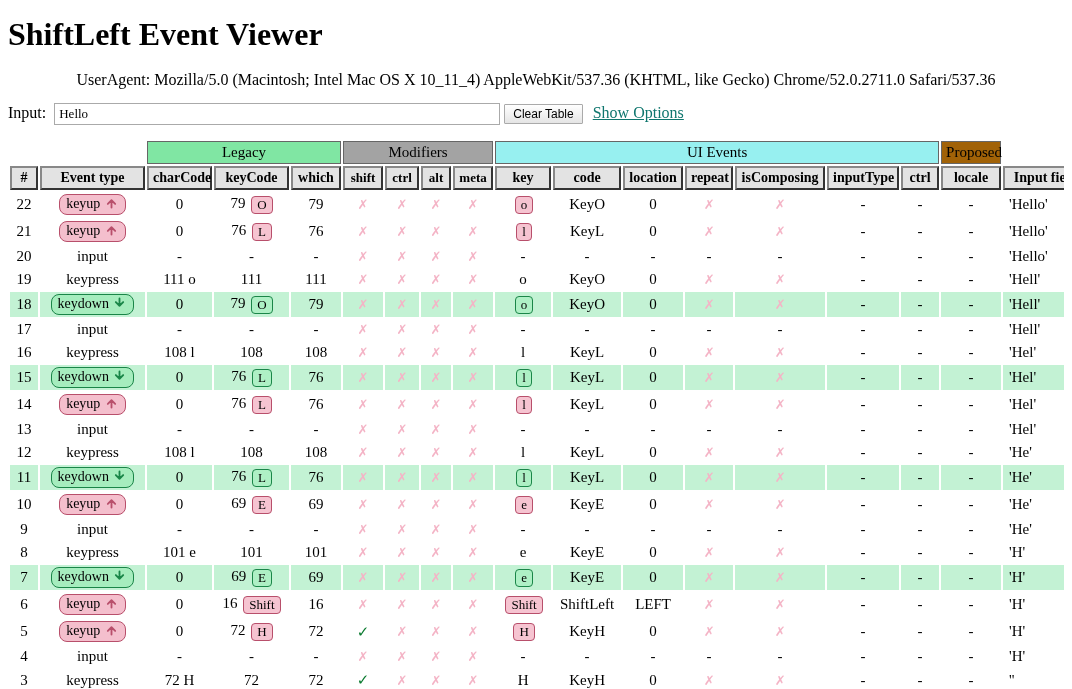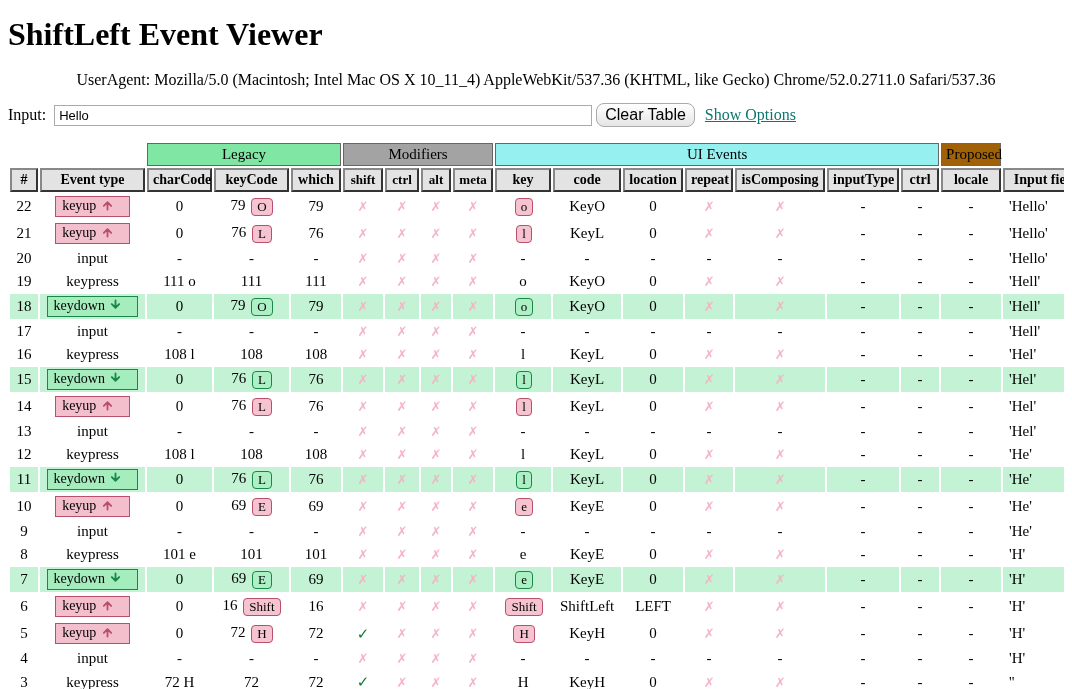--- a/index.html
+++ b/index.html
@@ -9,32 +9,32 @@
     margin: 8px;
     color: #000;
     background: #fff;
     width: 1056px;
   }
   h1 { font-size: 32px; font-weight: bold; margin: 8px 0 18px 0; }
   p.ua { margin: 0 0 14px 0; text-align: center; }
   .input-row { margin-bottom: 14px; }
   .input-row label { margin-right: 4px; }
   .input-row input[type=text] {
-    font-family: Liberation Sans, sans-serif;
+    font-family: Liberation Serif, serif;
     font-size: 13px;
-    width: 538px;
+    width: 446px;
     padding: 2px 4px;
     border: 1px solid #aaa;
   }
   .btn {
     font-family: Arial, sans-serif;
-    font-size: 16px;
+    font-size: 12px;
     padding: 2px 8px;
     border: 1px solid #aaa;
-    border-radius: 8px;
+    border-radius: 1px;
     background: linear-gradient(#ffffff, #e5e5e5);
   }
   .link { color: #0f766e; text-decoration: underline; cursor: pointer; margin-left: 6px; }
 
   table { border-collapse: separate; border-spacing: 2px; width: 100%; table-layout: fixed; }
   th, td { padding: 2px 4px; font-weight: normal; text-align: center; white-space: nowrap; font-size: 15px; }
   th.hg { border: 1px solid #666; background: #ddd; }
   th.hg.legacy   { background: #80e6a3; margin-top: 9px; }
   th.hg.modifiers{ background: #a3a3a3; margin-left: 35px; }
   th.hg.uievents { background: #97f0f0; }
@@ -57,21 +57,21 @@
   col.repeat   { width: 48px; }
   col.iscomp   { width: 90px; }
   col.itype    { width: 72px; }
   col.data     { width: 38px; }
   col.locale   { width: 60px; }
   col.ifield   { width: 85px; }
 
   tr.kd td { background: #c3f2d4; }
   td.etype { text-align: center; }
 
-  .eb { display: inline-block; border-radius: 0; padding: 0 16px 1px 6px; font-size: 14px; line-height: 18px; vertical-align: middle;}
+  .eb { display: inline-block; border-radius: 8px; padding: 0 8px 1px 6px; font-size: 14px; line-height: 18px; vertical-align: middle;}
   .eb.down { background: #a6edbe; border: 1px solid #1a8648;}
   .eb.up   { background: #f4bfcd; border: 1px solid #b84f6b;}
   .eb svg  { vertical-align: -1px; margin-left: 2px; }
 
   .cap { display: inline-block; border-radius: 4px; padding: 0 5px; font-size: 13px; line-height: 16px; margin-left: 2px; vertical-align: middle;}
   .cap.down { background: #aef0c5; border: 1px solid #1a8648; }
   .cap.up   { background: #f6c4d1; border: 1px solid #b84f6b; }
 
   .x { color: #f4b4c6; font-size: 13px; }
   .chk { color: #0a7a2f; font-size: 15px; }

